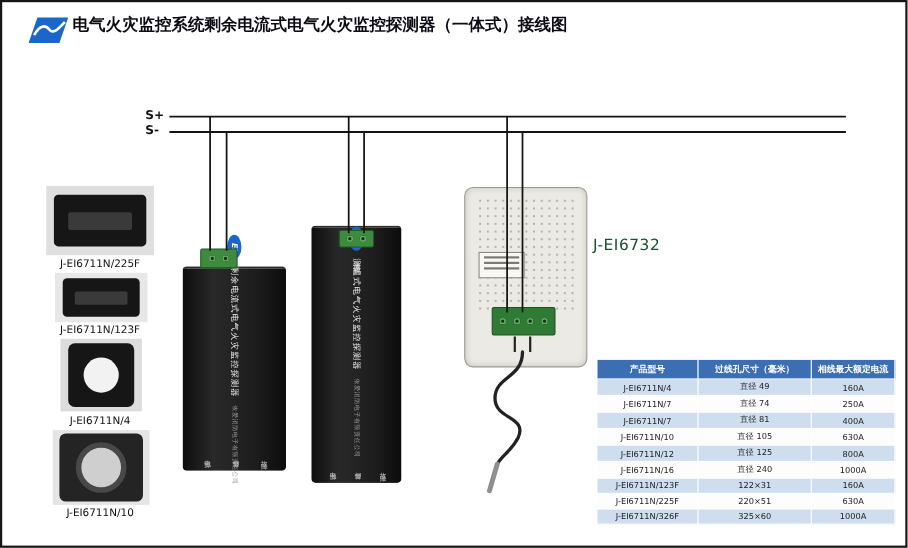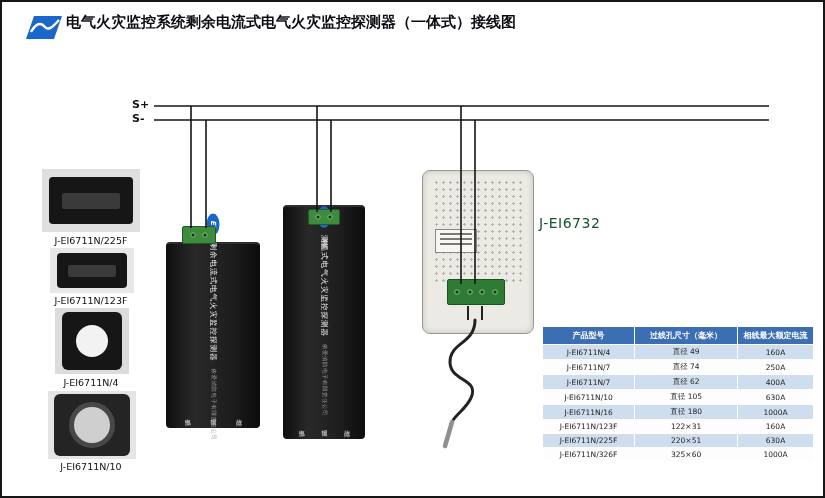--- a/index.html
+++ b/index.html
@@ -218,31 +218,36 @@
         <td>直径 49</td>
         <td>160A</td>
       </tr>
         <tr>
         <td>J-EI6711N/7</td>
         <td>直径 74</td>
         <td>250A</td>
       </tr>
         <tr>
         <td>J-EI6711N/7</td>
-        <td>直径 62</td>
+        <td>直径 81</td>
         <td>400A</td>
       </tr>
         <tr>
         <td>J-EI6711N/10</td>
         <td>直径 105</td>
         <td>630A</td>
       </tr>
         <tr>
+        <td>J-EI6711N/12</td>
+        <td>直径 125</td>
+        <td>800A</td>
+      </tr>
+        <tr>
         <td>J-EI6711N/16</td>
-        <td>直径 180</td>
+        <td>直径 240</td>
         <td>1000A</td>
       </tr>
         <tr>
         <td>J-EI6711N/123F</td>
         <td>122×31</td>
         <td>160A</td>
       </tr>
         <tr>
         <td>J-EI6711N/225F</td>
         <td>220×51</td>

